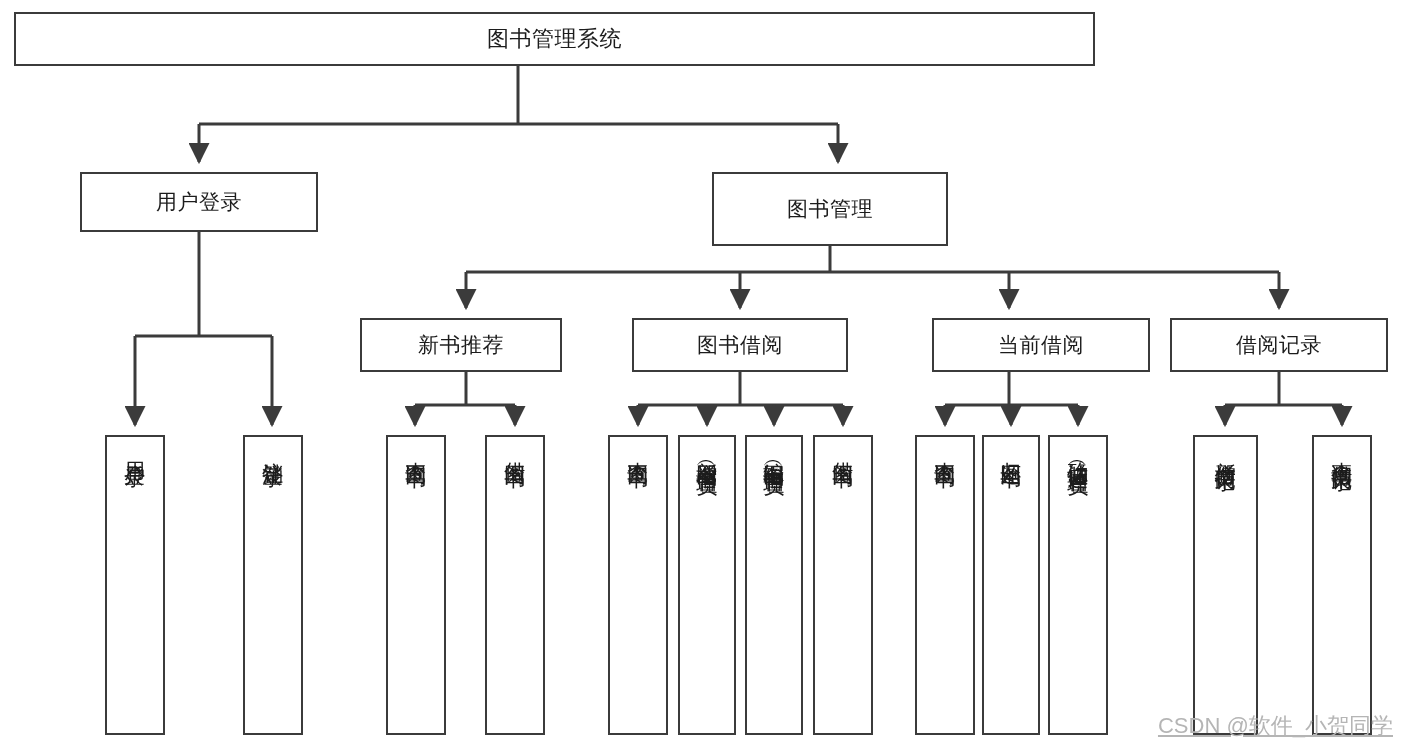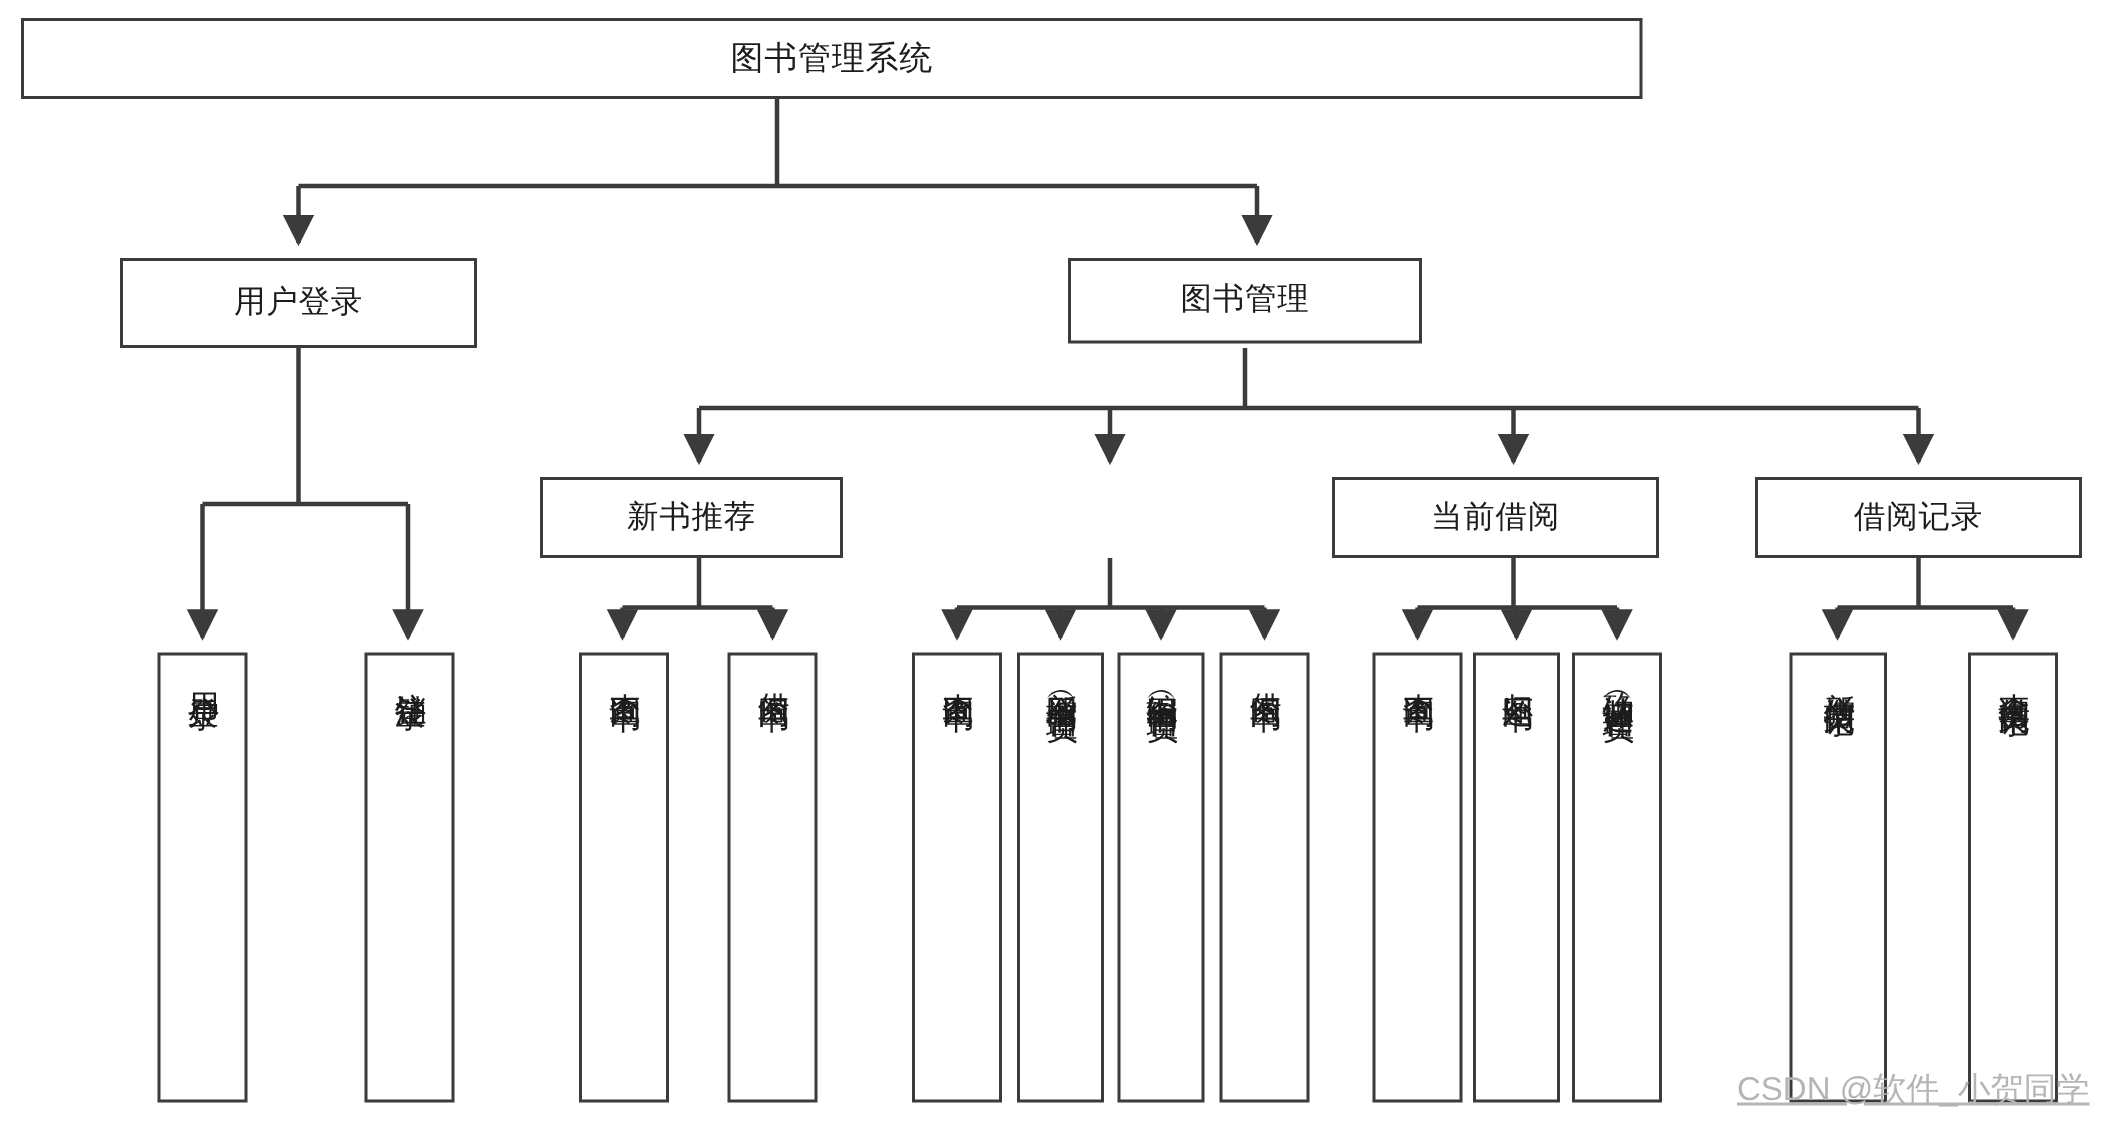--- a/index.html
+++ b/index.html
@@ -128,28 +128,31 @@
     </g>
   </svg>
 
   <div class="node root" style="left:14px; top:12px; width:1081px; height:54px;">
     <span class="node-label">图书管理系统</span>
   </div>
 
   <div class="node" style="left:80px; top:172px; width:238px; height:60px;">
     <span class="node-label">用户登录</span>
   </div>
-  <div class="node" style="left:712px; top:172px; width:236px; height:57px;">
+  <div class="node" style="left:712px; top:172px; width:236px; height:74px;">
     <span class="node-label">图书管理</span>
   </div>
 
   <div class="node" style="left:360px; top:318px; width:202px; height:54px;">
     <span class="node-label">新书推荐</span>
   </div>
-  <div class="node" style="left:888px; top:318px; width:218px; height:54px;">
+  <div class="node" style="left:632px; top:318px; width:216px; height:54px;">
+    <span class="node-label">图书借阅</span>
+  </div>
+  <div class="node" style="left:932px; top:318px; width:218px; height:54px;">
     <span class="node-label">当前借阅</span>
   </div>
   <div class="node" style="left:1170px; top:318px; width:218px; height:54px;">
     <span class="node-label">借阅记录</span>
   </div>
 
   <div class="node leaf" style="left:105px; top:435px; width:60px; height:300px;">
     <span class="node-label">用户登录</span>
   </div>
   <div class="node leaf" style="left:243px; top:435px; width:60px; height:300px;">

